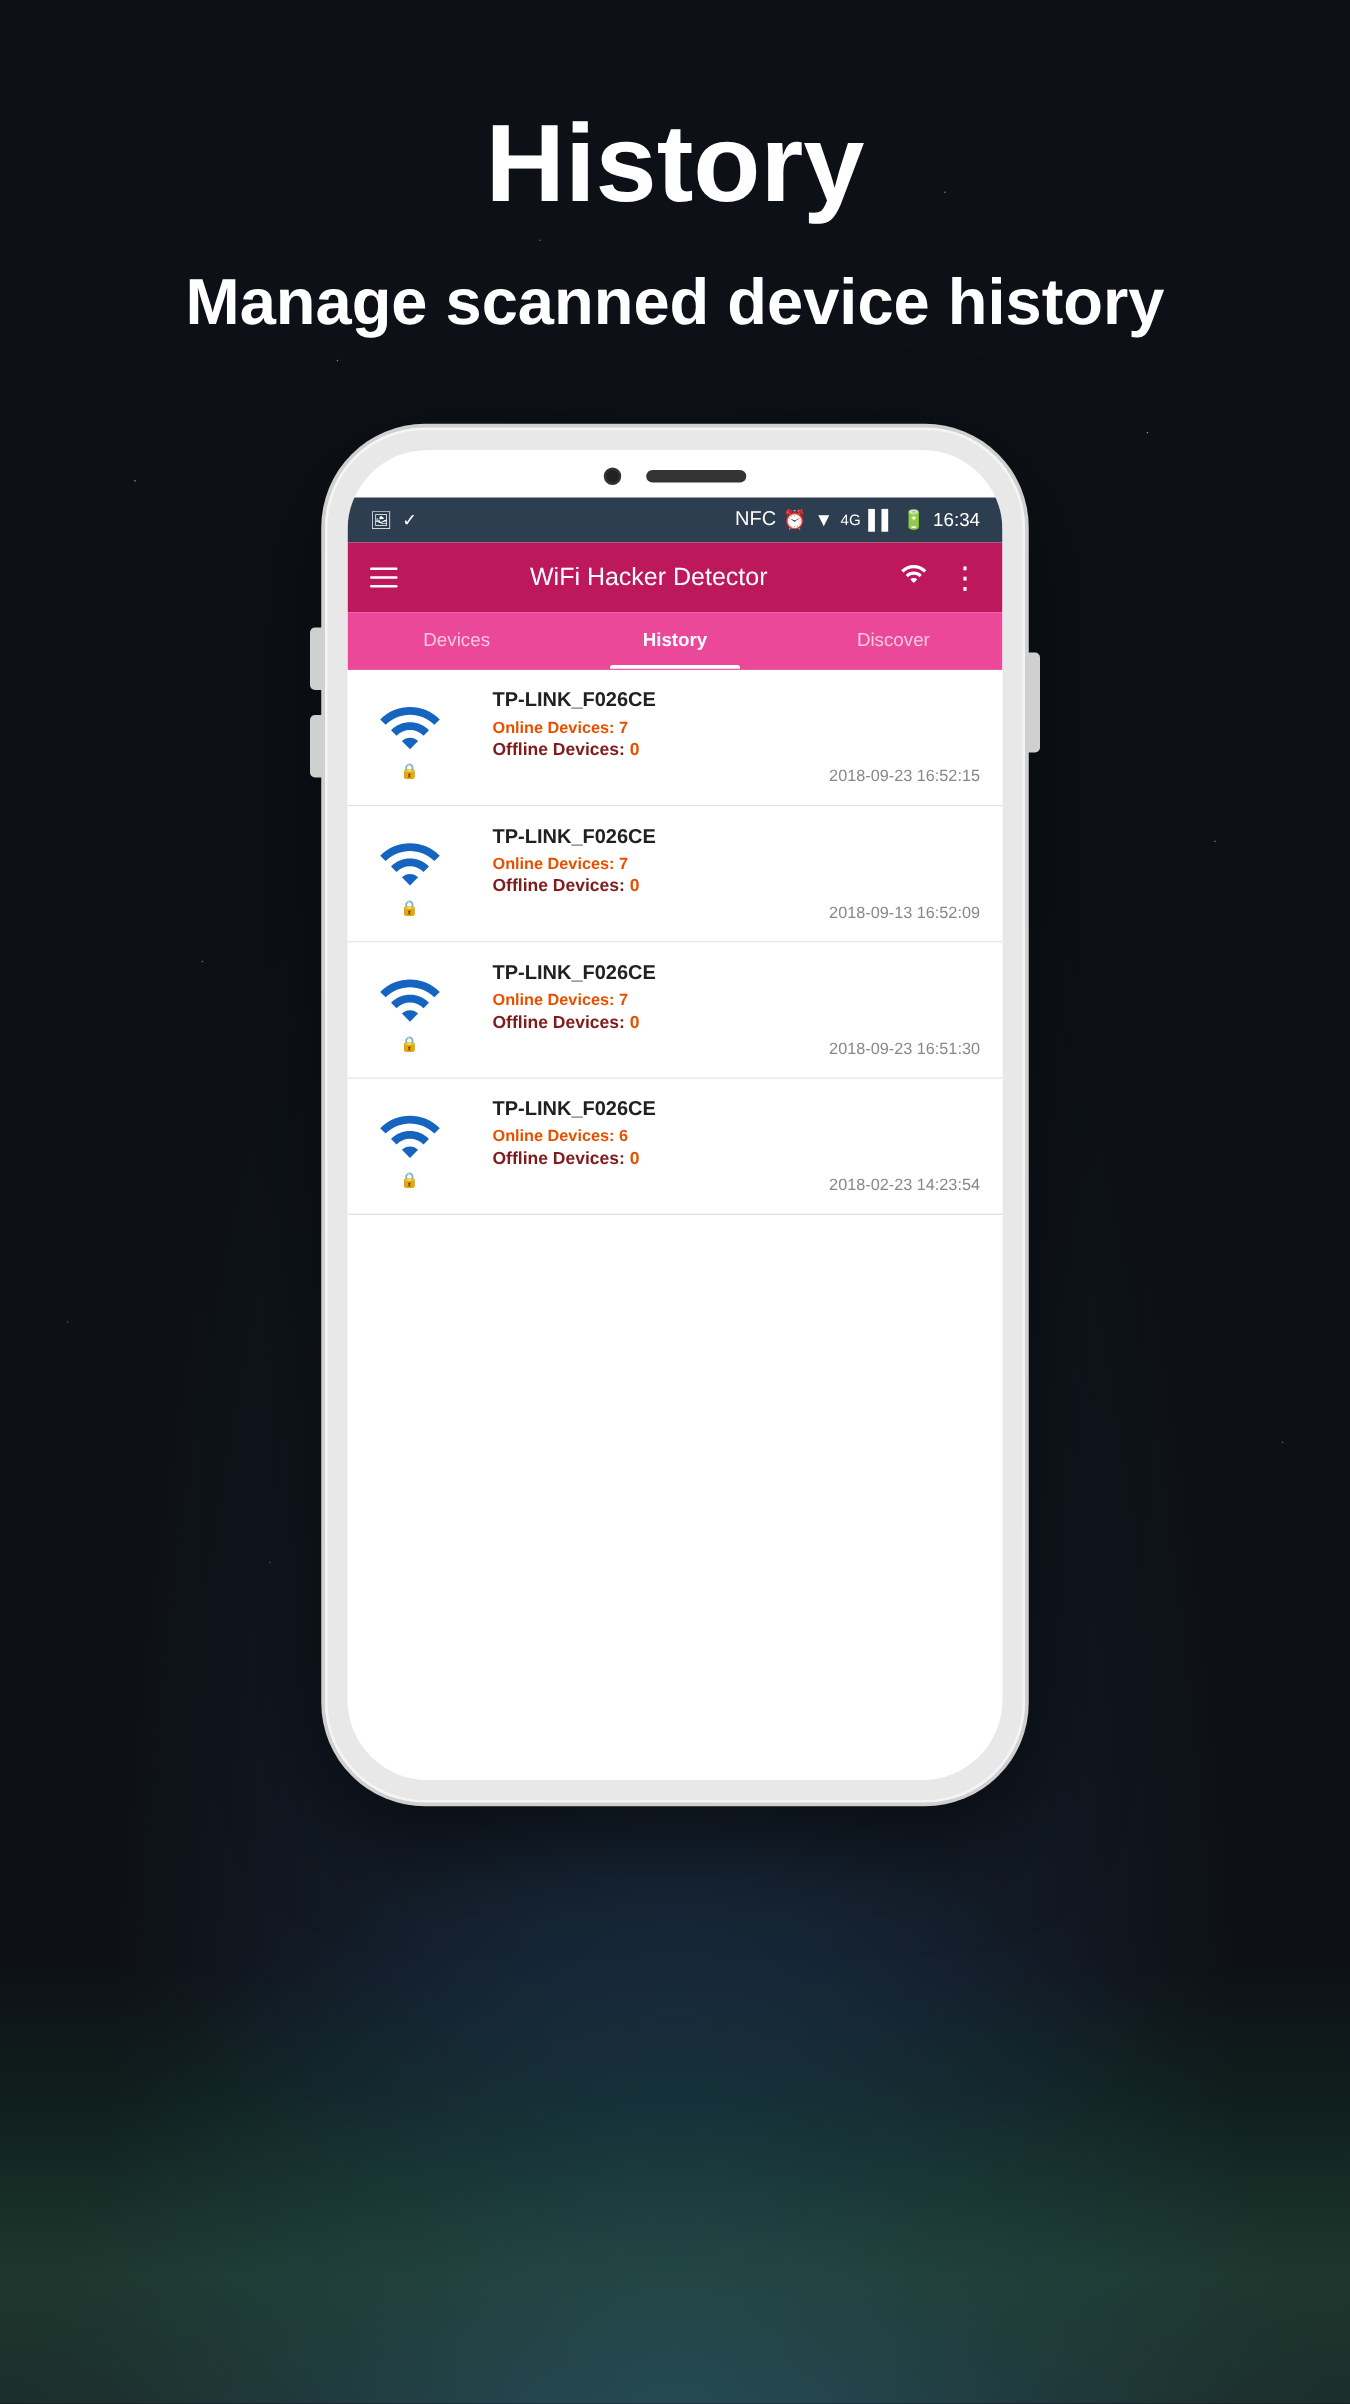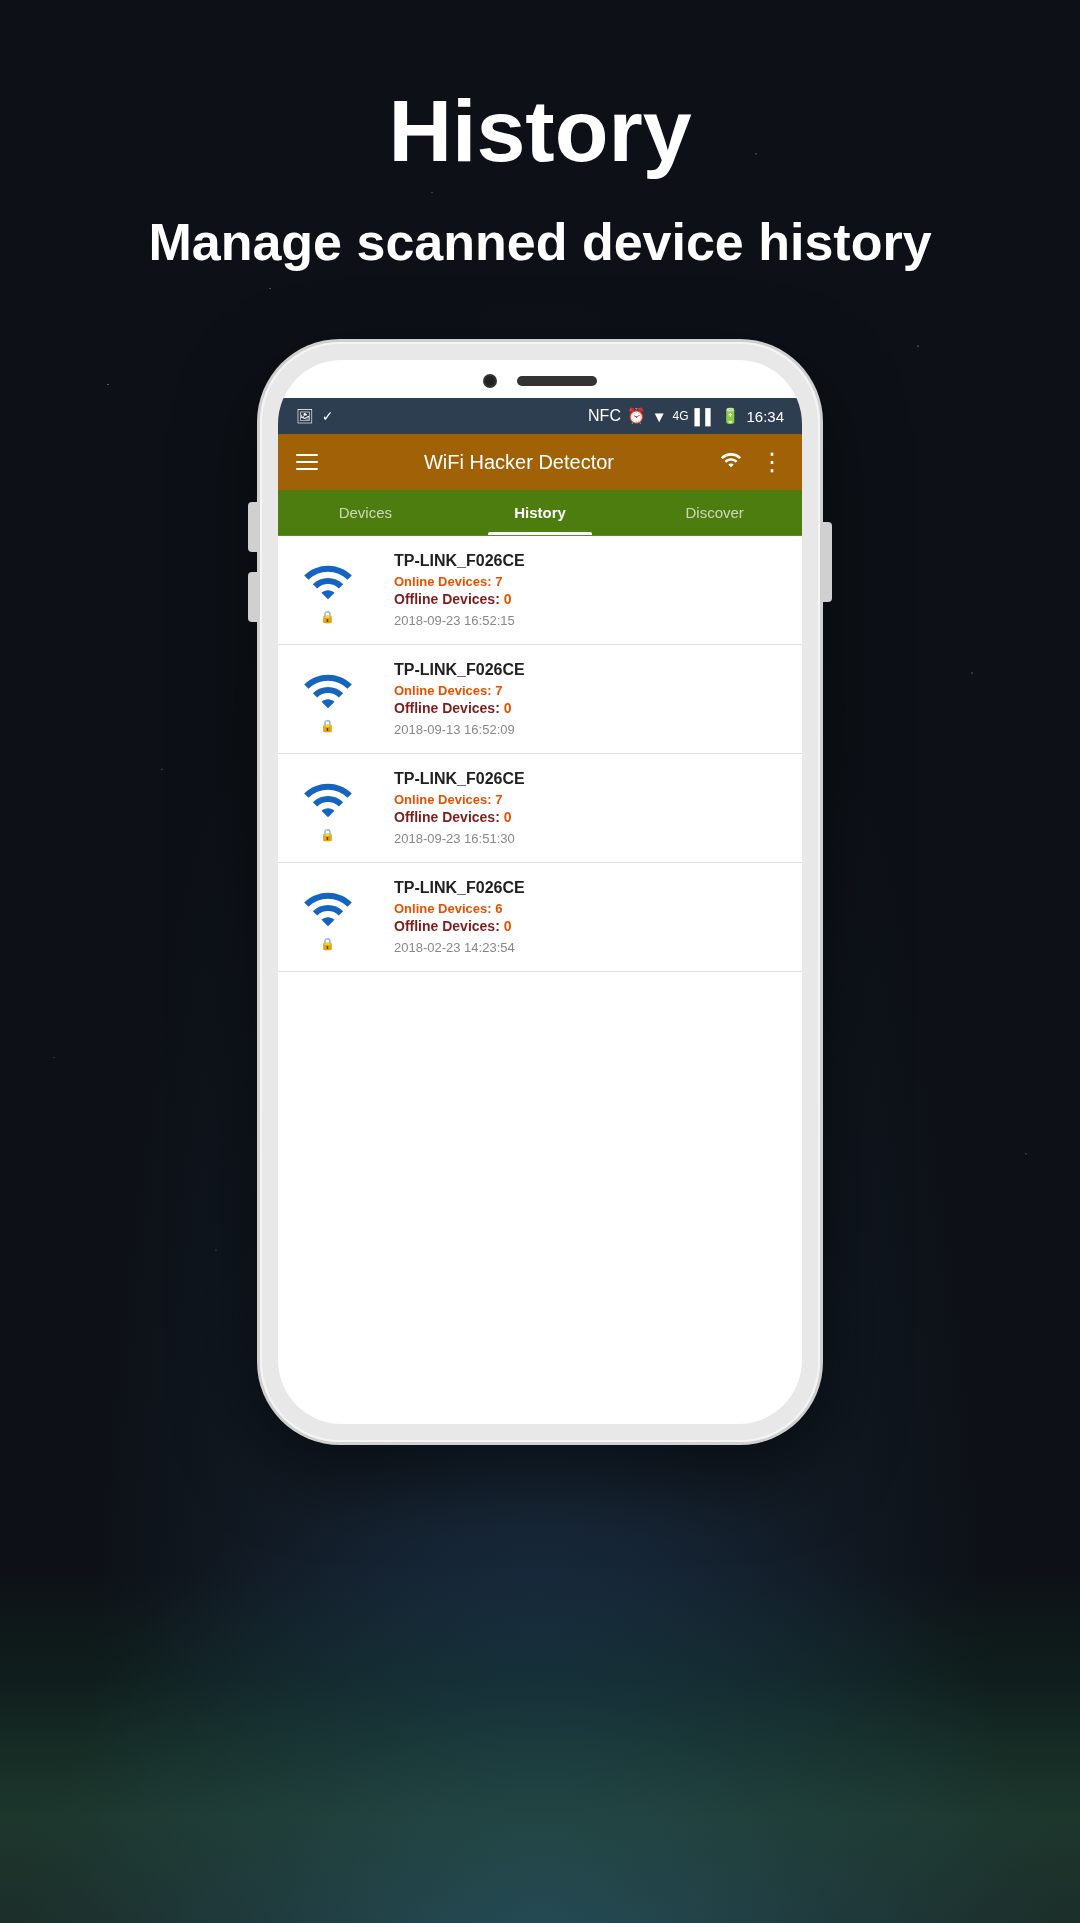--- a/index.html
+++ b/index.html
@@ -200,21 +200,21 @@
       display: flex;
       align-items: center;
       gap: 6px;
       color: #ffffff;
       font-size: 15px;
       font-weight: 500;
     }
 
     
     .app-bar {
-      background: #a16207;
+      background: #be185d;
       padding: 0 18px;
       height: 56px;
       display: flex;
       align-items: center;
       justify-content: space-between;
     }
 
     .app-bar-title {
       color: #ffffff;
       font-size: 20px;
@@ -237,21 +237,21 @@
     .hamburger span {
       display: block;
       width: 22px;
       height: 2px;
       background: #ffffff;
       border-radius: 2px;
     }
 
     
     .tab-bar {
-      background: #4d7c0f;
+      background: #ec4899;
       display: flex;
       border-bottom: 1px solid rgba(255,255,255,0.1);
     }
 
     .tab {
       flex: 1;
       text-align: center;
       padding: 14px 0;
       color: rgba(255,255,255,0.7);
       font-size: 15px;
@@ -330,20 +330,21 @@
     }
 
     .item-offline span {
       color: #7f1d1d;
       font-weight: 600;
     }
 
     .item-timestamp {
       font-size: 13px;
       color: #888;
+      text-align: right;
       margin-top: 6px;
     }
   </style>
 </head>
 <body>
 
 <div class="bg"></div>
 <div class="earth"></div>
 
 <div class="page">

